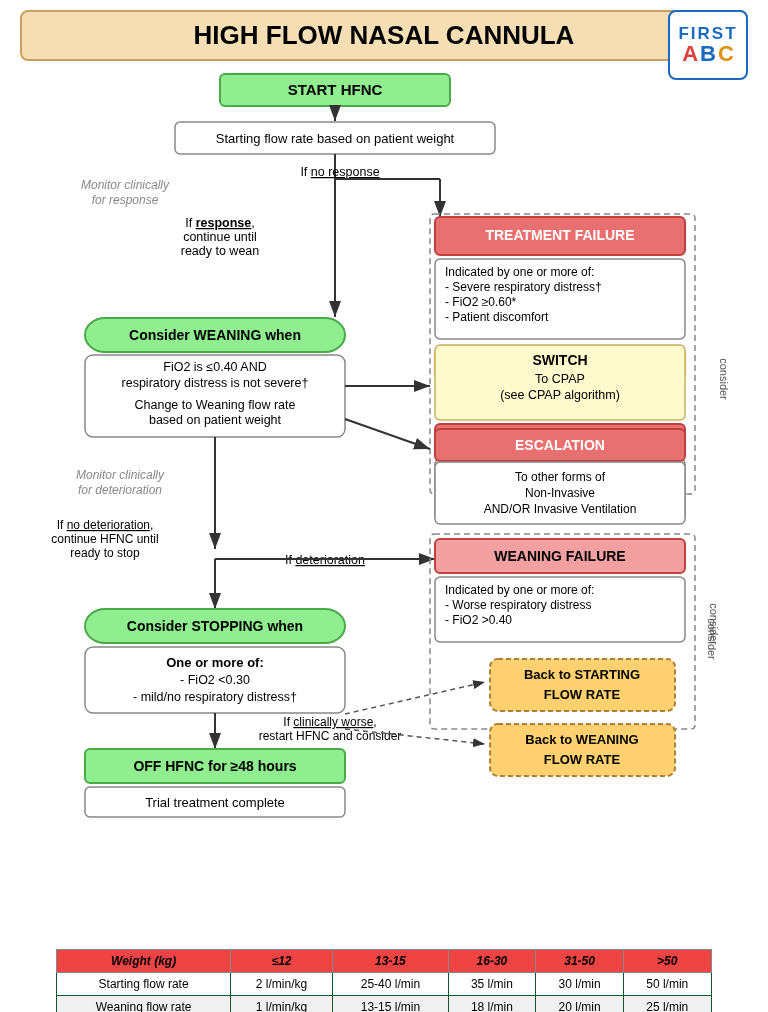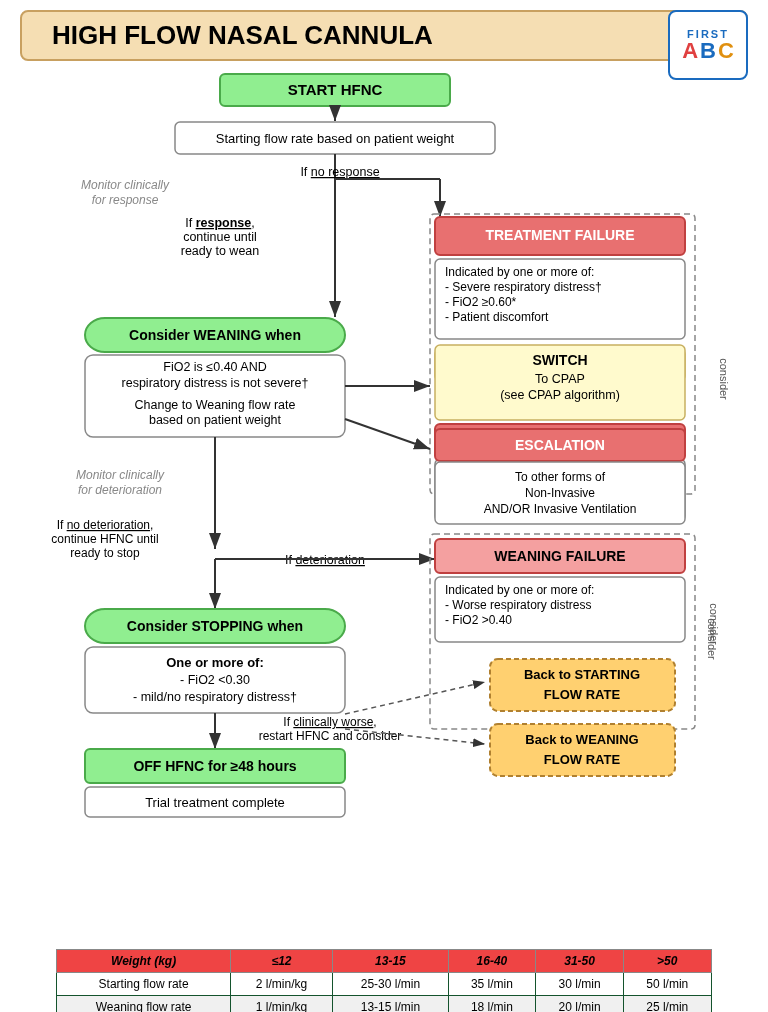--- a/index.html
+++ b/index.html
@@ -26,40 +26,40 @@
       position: relative;
       margin-bottom: 8px;
     }
     .main-title {
       background: #f5deb3;
       border: 2px solid #c8a060;
       border-radius: 8px;
       padding: 8px 30px;
       font-size: 26px;
       font-weight: bold;
-      text-align: left;
+      text-align: center;
       flex: 1;
     }
     .first-abc-badge {
       position: absolute;
       right: 0;
       top: 0;
       width: 80px;
       height: 70px;
       border: 2.5px solid #1a6bbf;
       border-radius: 8px;
       background: #fff;
       display: flex;
       flex-direction: column;
       align-items: center;
       justify-content: center;
       padding: 4px;
     }
     .first-abc-badge .first-text {
-      font-size: 11px;
+      font-size: 17px;
       font-weight: bold;
       letter-spacing: 2px;
       color: #1a6bbf;
       line-height: 1.1;
     }
     .first-abc-badge .abc-row {
       display: flex;
       gap: 2px;
       font-size: 22px;
       font-weight: bold;
@@ -276,30 +276,30 @@
 
     </svg>
   </div>
 
   <table class="flow-table">
     <thead>
       <tr>
         <th>Weight (kg)</th>
         <th>≤12</th>
         <th>13-15</th>
-        <th>16-40</th>
+        <th>16-30</th>
         <th>31-50</th>
         <th>&gt;50</th>
       </tr>
     </thead>
     <tbody>
       <tr>
         <td>Starting flow rate</td>
         <td>2 l/min/kg</td>
-        <td>25-30 l/min</td>
+        <td>25-40 l/min</td>
         <td>35 l/min</td>
         <td>30 l/min</td>
         <td>50 l/min</td>
       </tr>
       <tr>
         <td>Weaning flow rate</td>
         <td>1 l/min/kg</td>
         <td>13-15 l/min</td>
         <td>18 l/min</td>
         <td>20 l/min</td>

